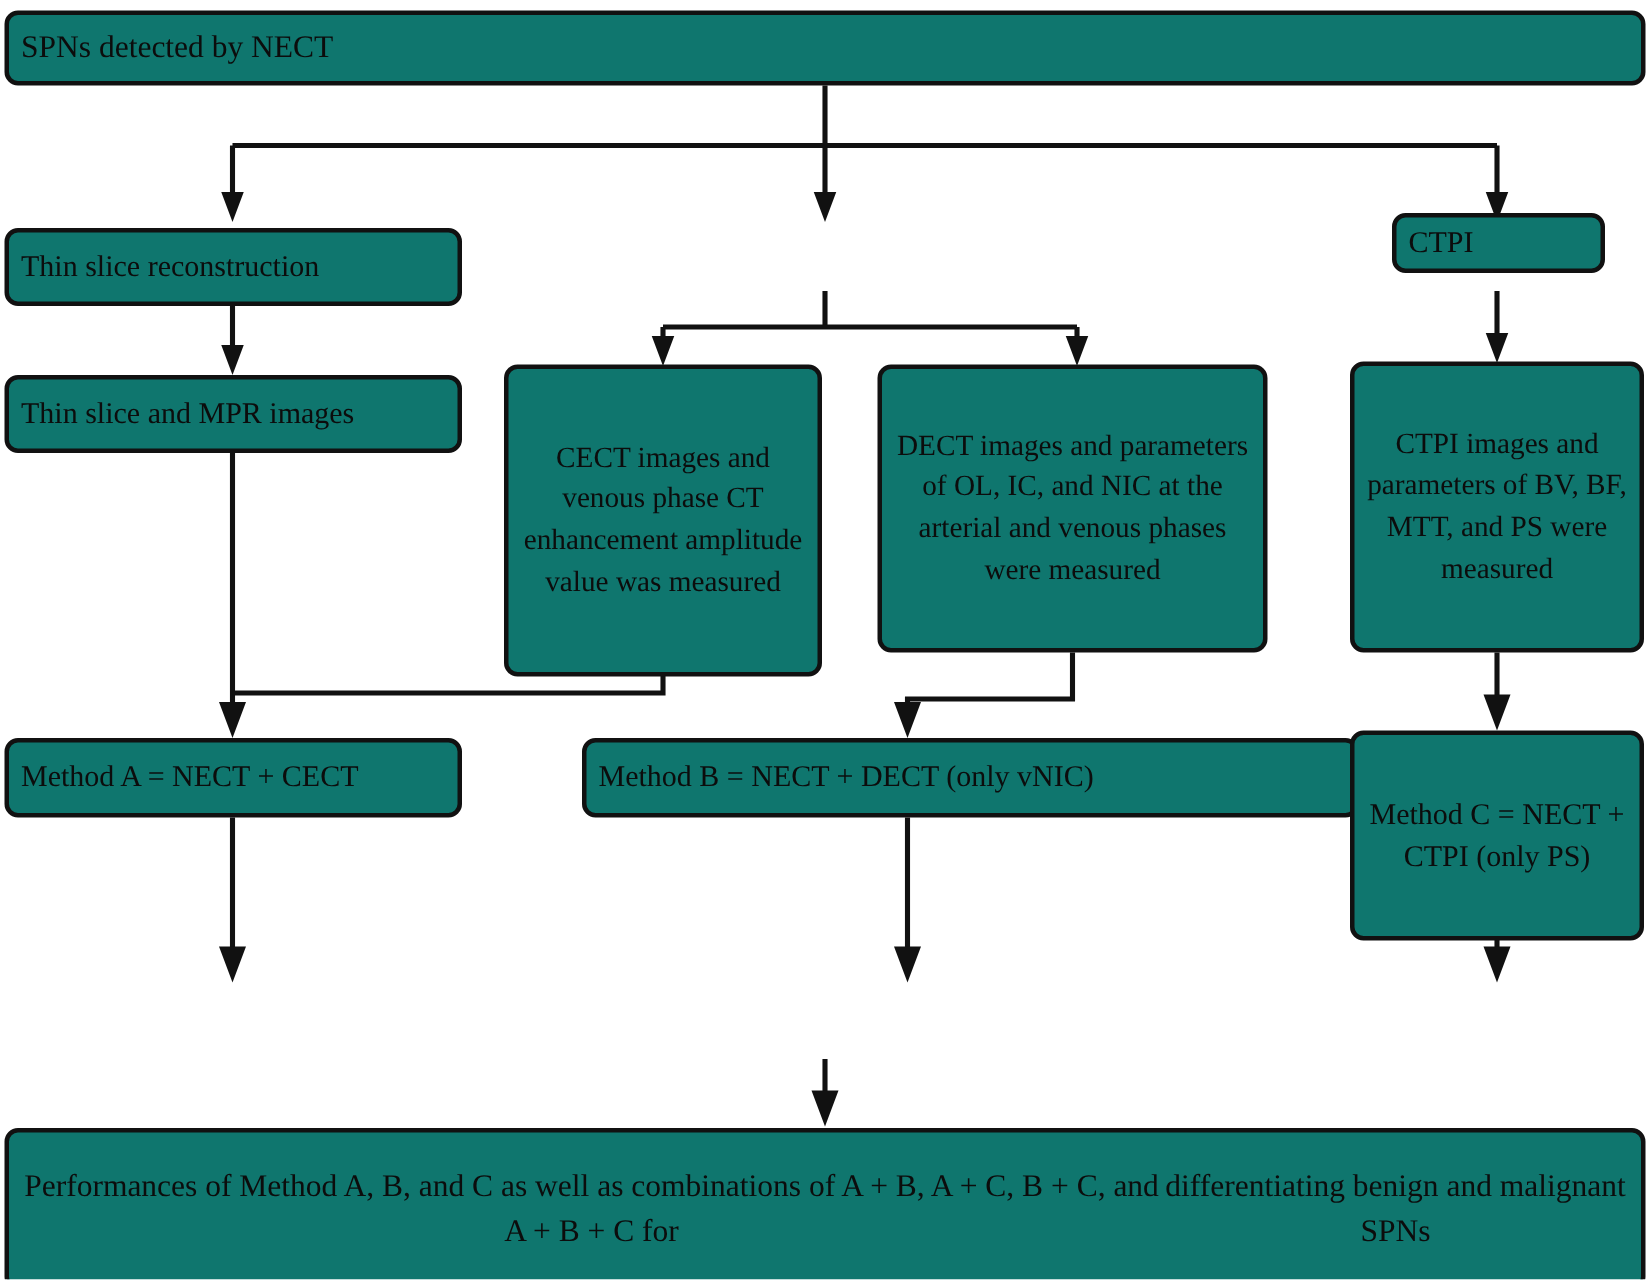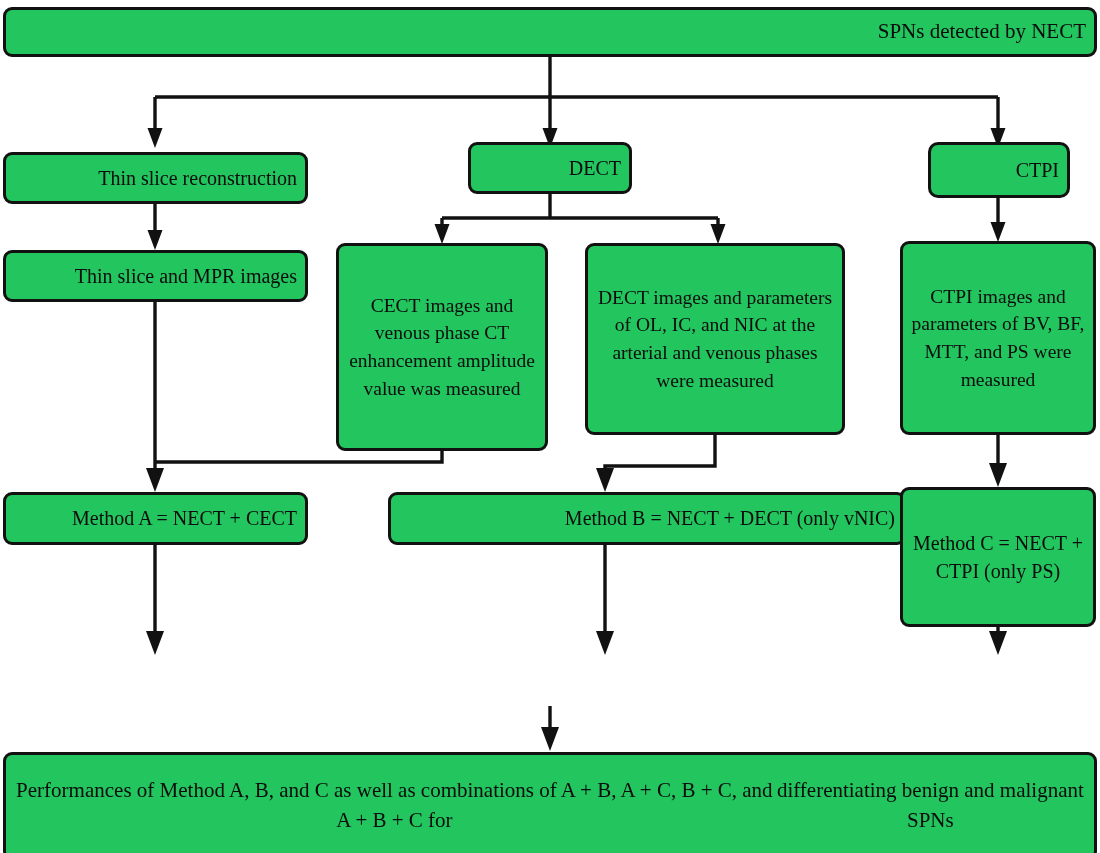--- a/index.html
+++ b/index.html
@@ -15,24 +15,24 @@
     background: #ffffff;
     font-family: "Liberation Serif", "DejaVu Serif", serif;
     color: #0c0c0c;
     overflow: hidden;
   }
   .node {
     position: absolute;
     box-sizing: border-box;
     border: 3px solid #111111;
     border-radius: 9px;
-    background: #22c55e;
+    background: #0f766e;
     display: flex;
     align-items: center;
-    justify-content: flex-end;
+    justify-content: flex-start;
     text-align: center;
     line-height: 1.42;
     color: #0c0c0c;
     padding: 12px 8px;
   }
   .node.big  { font-size: 21px; }
   .node.mid  { font-size: 20px; }
   .node.det  { font-size: 19.5px; }
 
   #svg-links {
@@ -108,25 +108,22 @@
   </svg>
 
   <div class="node big" style="left:3px; top:7px; width:1094px; height:50px;">
     <span>SPNs detected by NECT</span>
   </div>
 
   <div class="node mid" style="left:3px; top:152px; width:305px; height:52px;">
     <span>Thin slice reconstruction</span>
   </div>
 
-  <div class="node mid" style="left:468px; top:142px; width:164px; height:52px;">
-    <span>DECT</span>
-  </div>
 
-  <div class="node mid" style="left:928px; top:142px; width:142px; height:56px;border-radius:10px;">
+  <div class="node mid" style="left:928px; top:142px; width:142px; height:40px;">
     <span>CTPI</span>
   </div>
 
   <div class="node mid" style="left:3px; top:250px; width:305px; height:52px;">
     <span>Thin slice and MPR images</span>
   </div>
 
   <div class="node det" style="left:336px; top:243px; width:212px; height:208px;">
     <span>CECT images and venous phase CT enhancement amplitude value was measured</span>
   </div>

